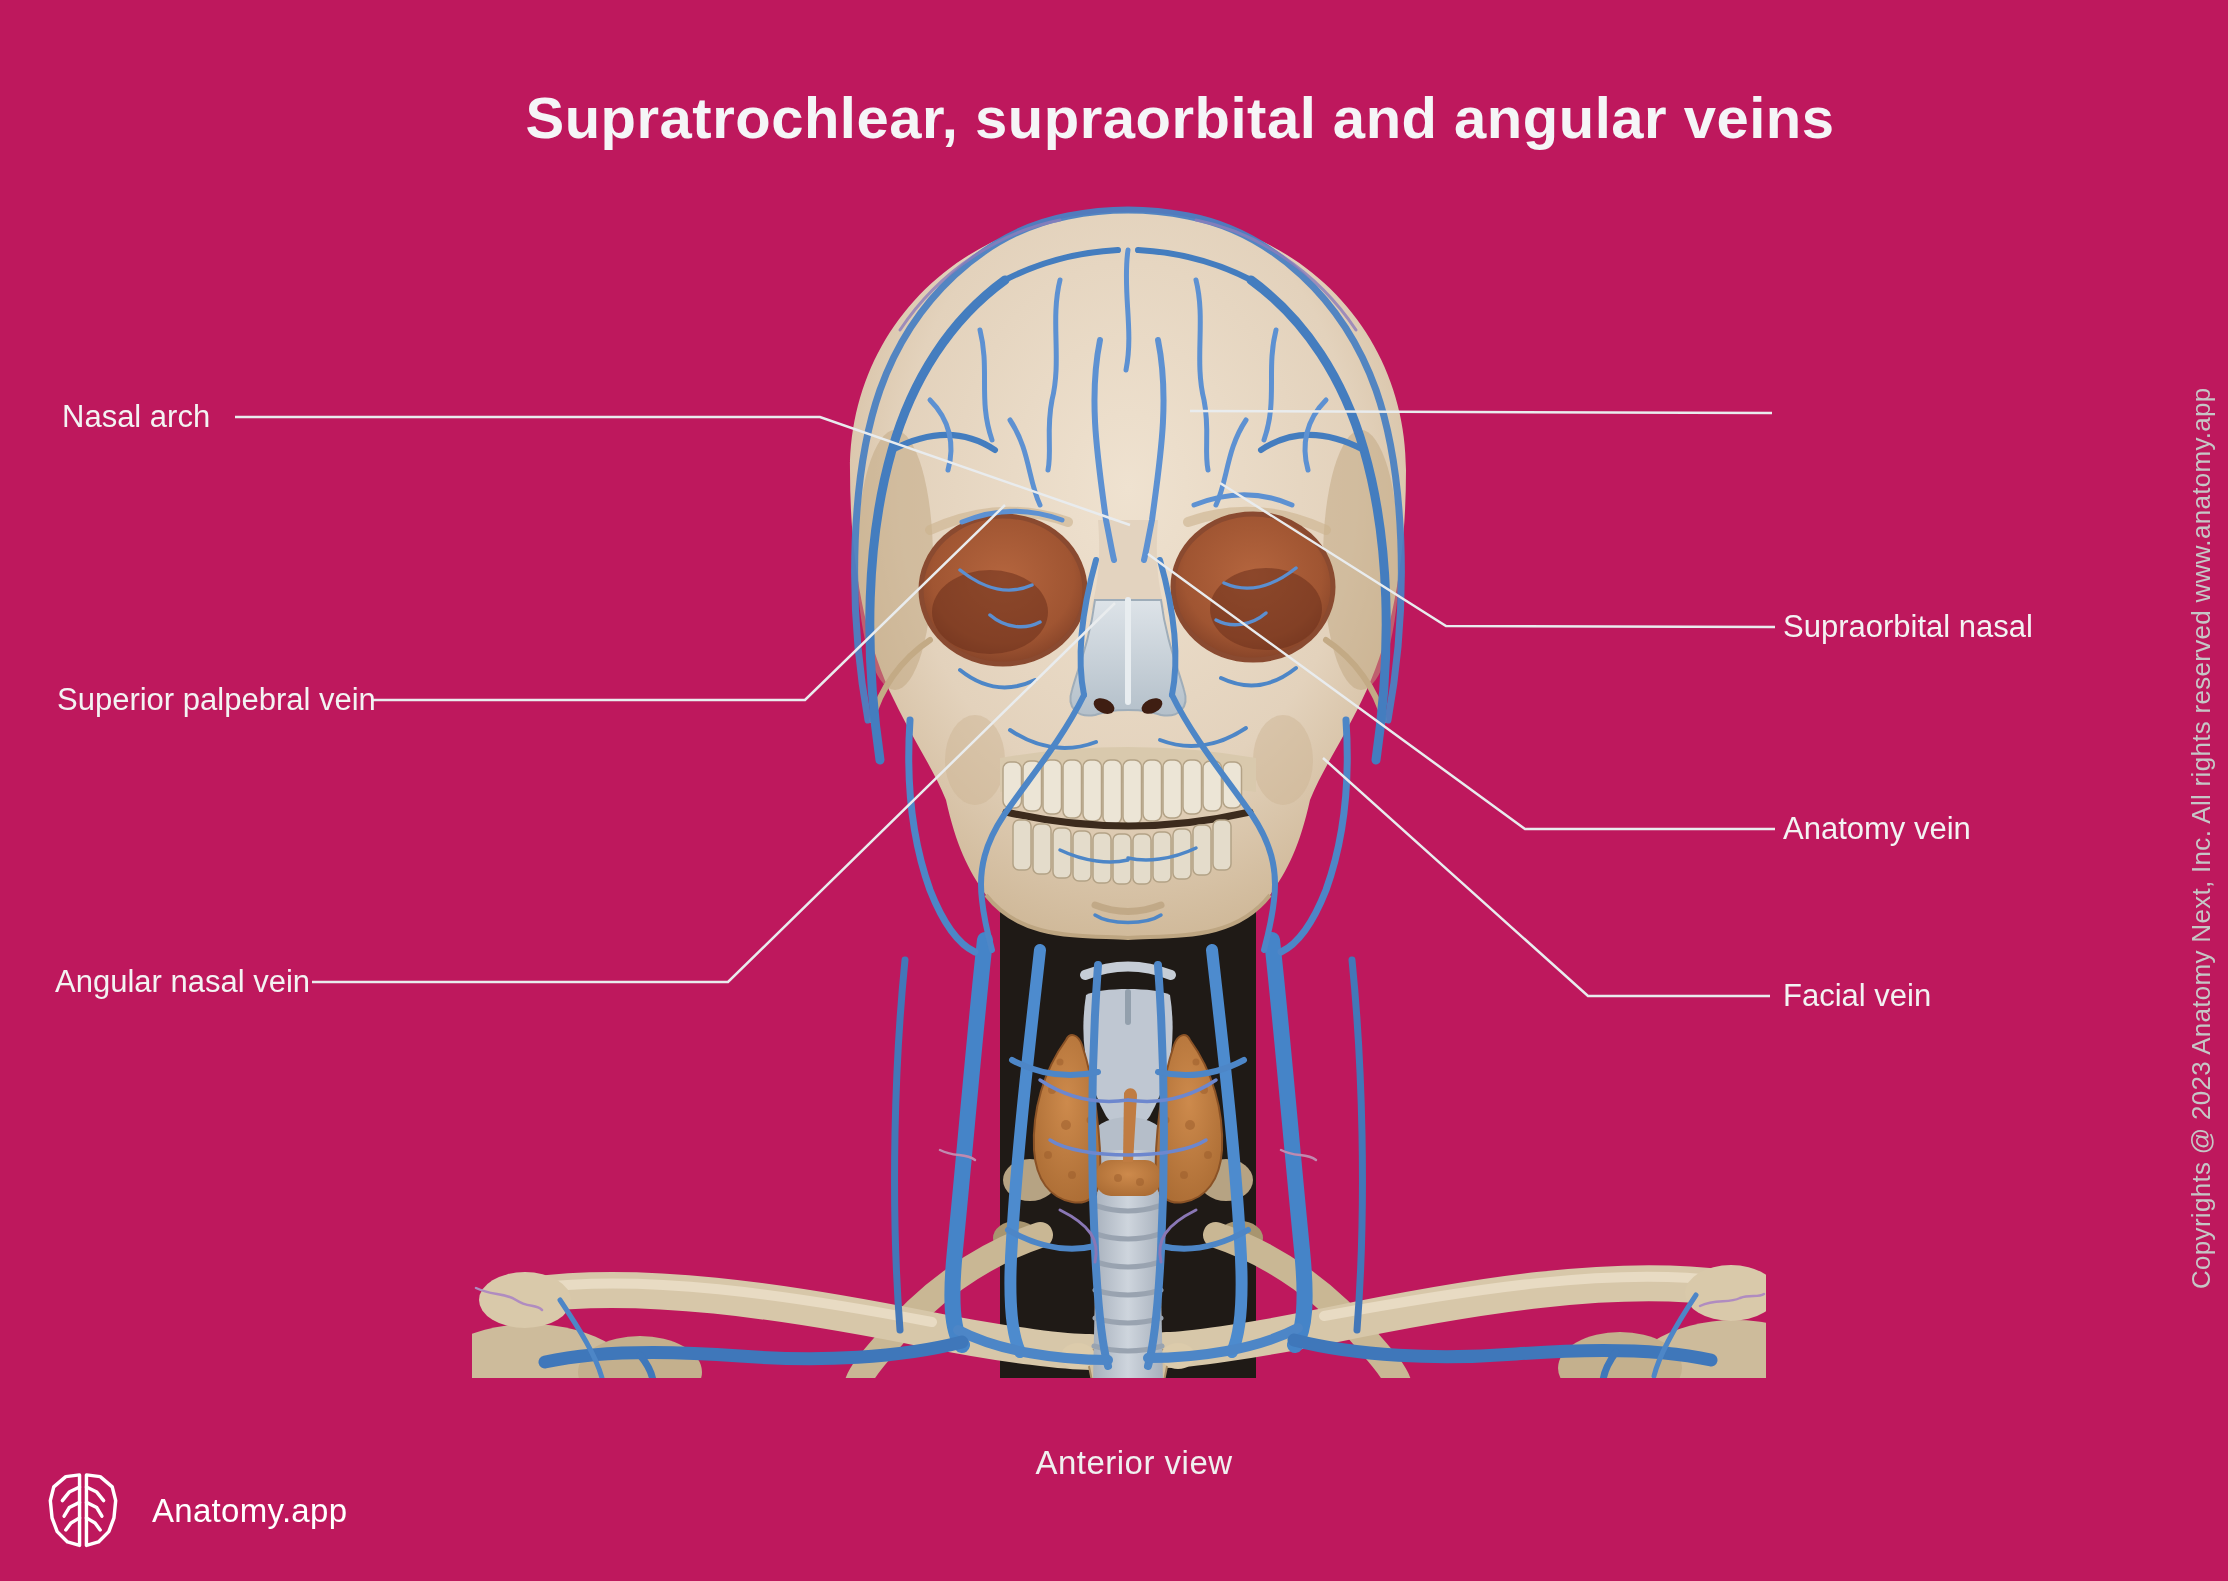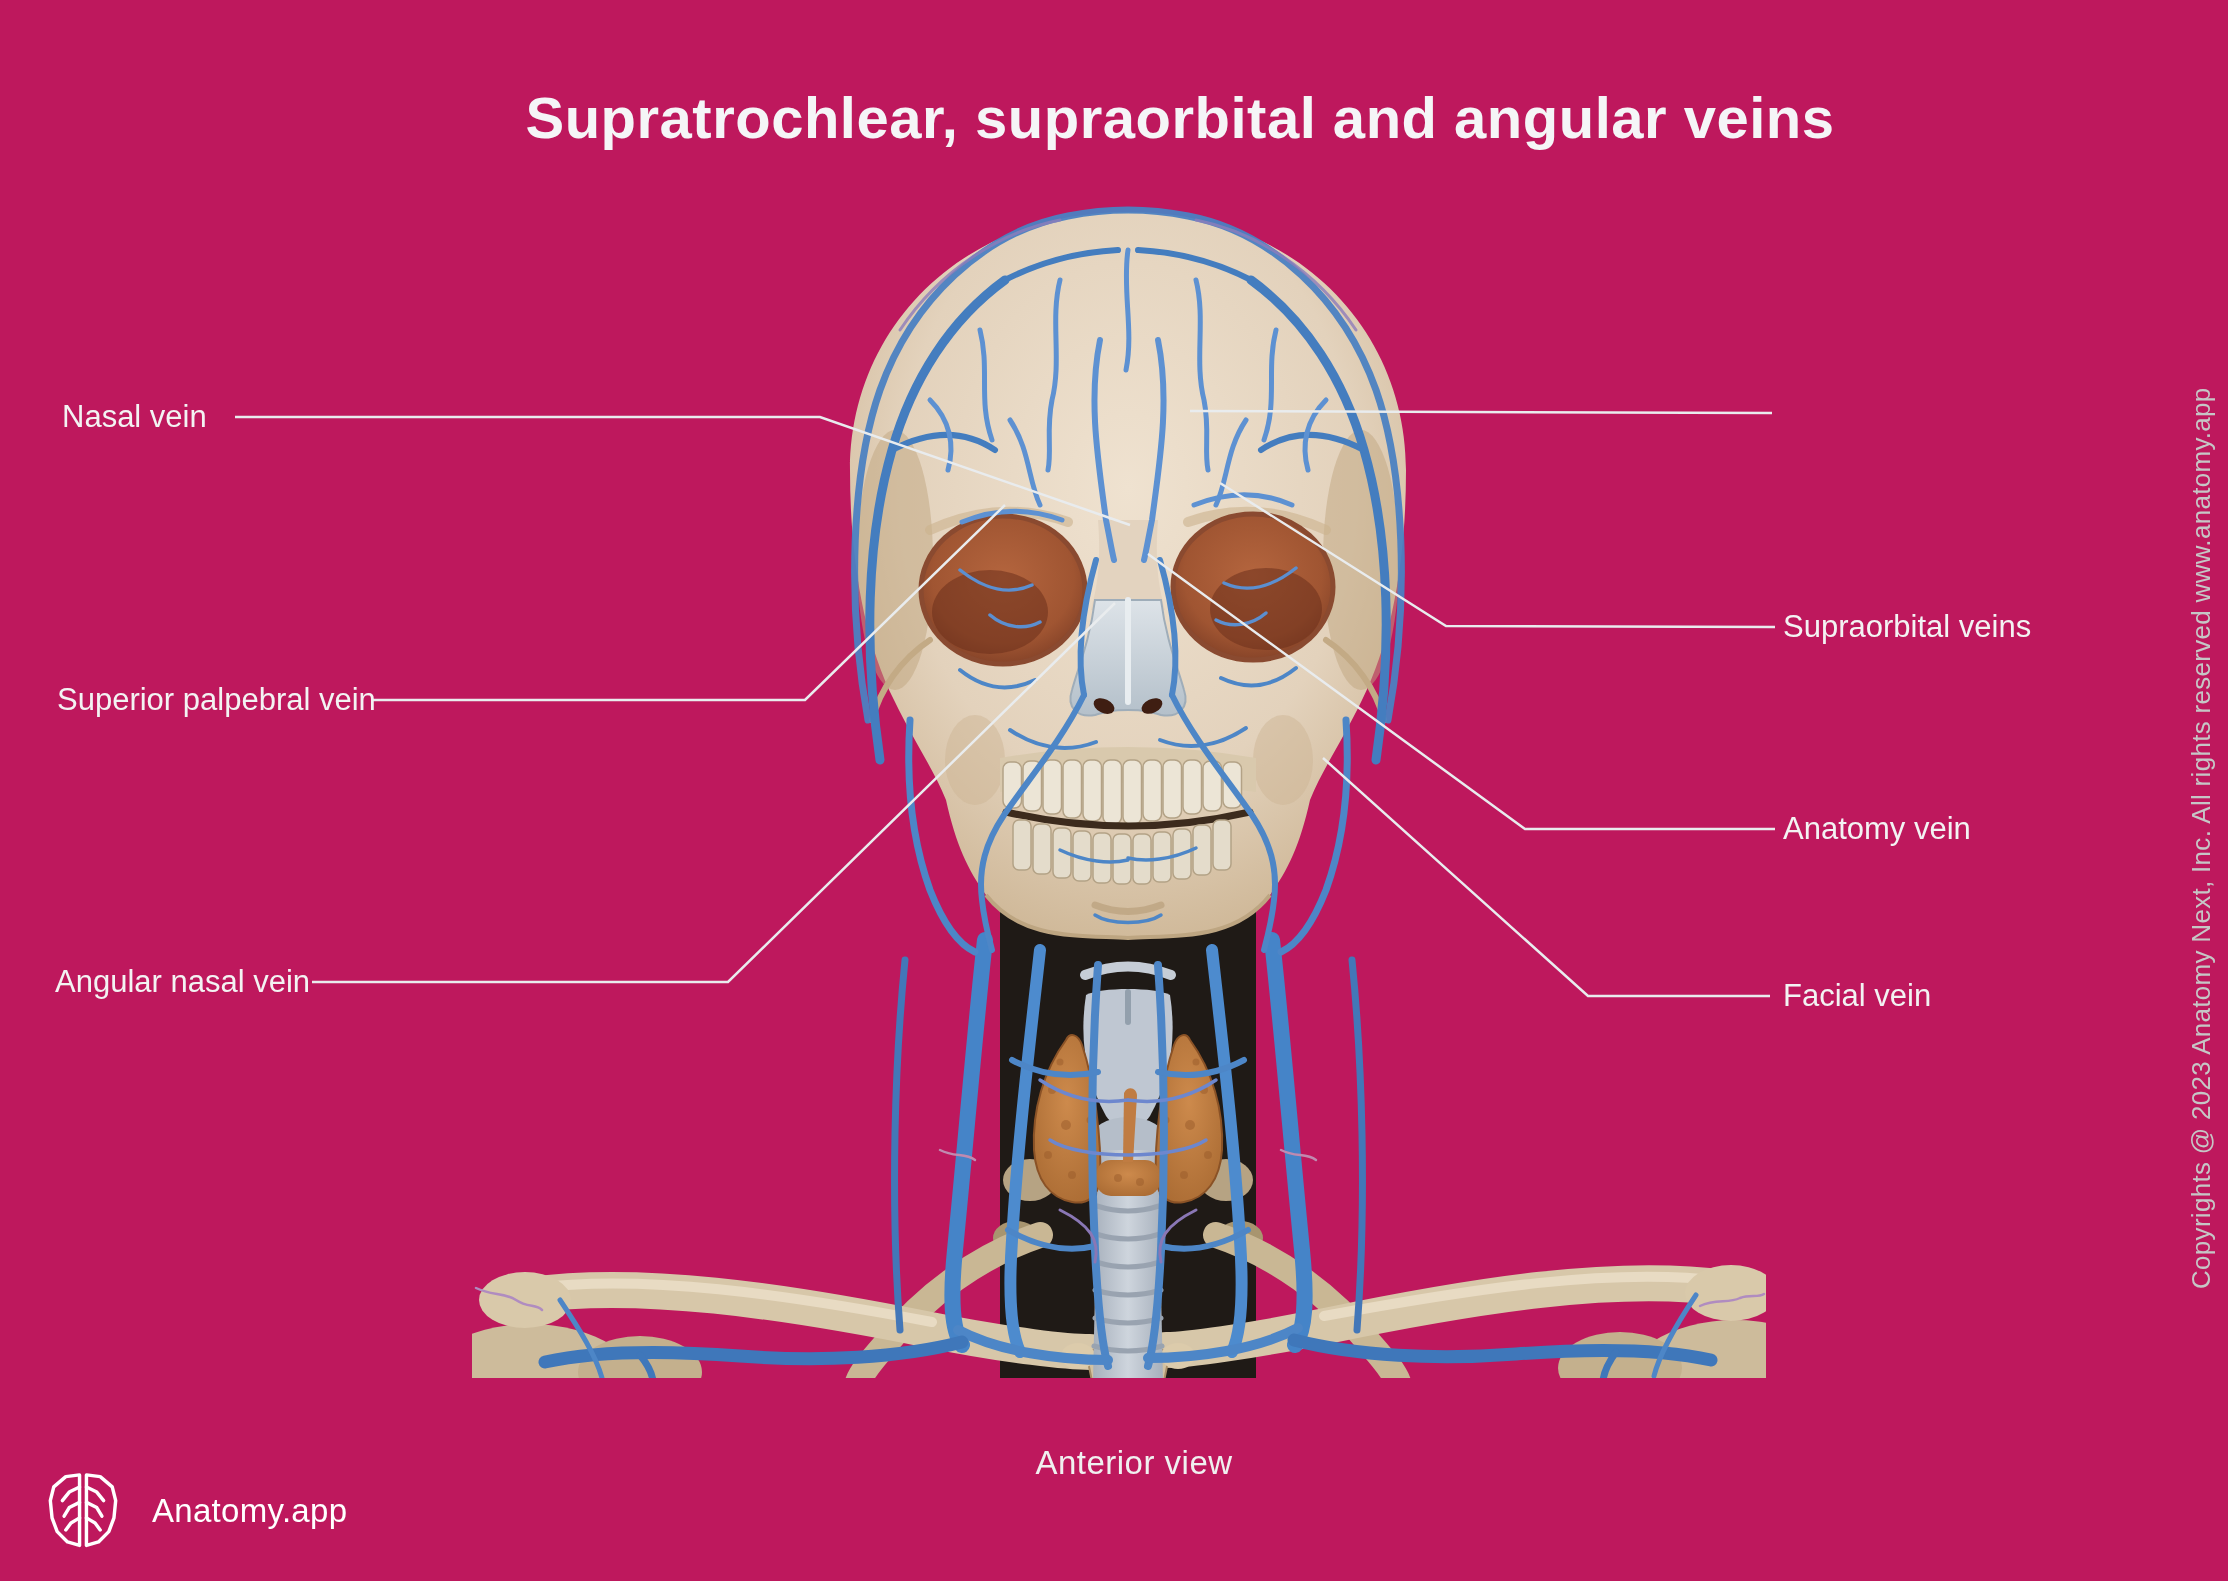--- a/index.html
+++ b/index.html
@@ -279,24 +279,24 @@
       <polyline points="235,417 820,417 1130,525"></polyline>
       <polyline points="373,700 805,700 1005,505"></polyline>
       <polyline points="312,982 728,982 1115,603"></polyline>
       <polyline points="1772,413 1190,411"></polyline>
       <polyline points="1775,627 1446,626 1220,483"></polyline>
       <polyline points="1775,829 1525,829 1148,554"></polyline>
       <polyline points="1770,996 1588,996 1323,758"></polyline>
     </g>
   </svg>
 
-  <div class="anat-label" style="left:62px;top:396px;">Nasal vein</div>
+  <div class="anat-label" style="left:62px;top:396px;">Nasal arch</div>
   <div class="anat-label" style="left:57px;top:679px;">Superior palpebral vein</div>
   <div class="anat-label" style="left:55px;top:961px;">Angular nasal vein</div>
-  <div class="anat-label" style="left:1783px;top:606px;">Supraorbital veins</div>
+  <div class="anat-label" style="left:1783px;top:606px;">Supraorbital nasal</div>
   <div class="anat-label" style="left:1783px;top:808px;">Anatomy vein</div>
   <div class="anat-label" style="left:1783px;top:975px;text-align:right;">Facial vein</div>
 
   <div class="view-caption">Anterior view</div>
 
   <div class="brand">
     <svg width="86" height="86" viewBox="0 0 100 100" fill="none" stroke="#ffffff" stroke-width="4" stroke-linejoin="round" stroke-linecap="round">
       <path d="M 46,8 L 30,10 L 16,22 L 12,38 L 14,58 L 20,74 L 32,86 L 46,90 Z"></path>
       <path d="M 46,22 L 34,28 L 26,38"></path>
       <path d="M 46,40 L 34,46 L 28,56"></path>

